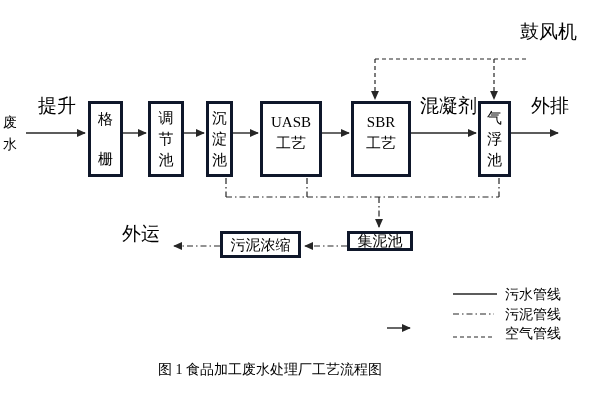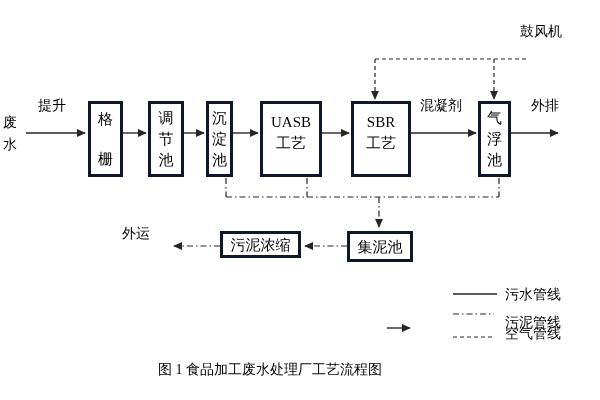--- a/index.html
+++ b/index.html
@@ -15,21 +15,21 @@
   .unit {
     position:absolute; box-sizing:border-box; border:3px solid #0f172a;
     background:#fff; display:flex; align-items:center; justify-content:center;
     text-align:center; font-size:15px; line-height:20px;
   }
   .vtext { display:block; width:1.05em; margin:0 auto; word-break:break-all; text-align:center; }
   .unit.v2 .vtext { line-height:40px; }
   .unit.v3 .vtext { line-height:21px; }
   .unit.h2 .htext { white-space:pre-line; line-height:21px; }
   .unit.h2 { padding-bottom:12px; }
-  .lbl { position:absolute; font-size:14px; line-height:15px; white-space:nowrap; }
+  .lbl { position:absolute; font-size:19px; line-height:15px; white-space:nowrap; }
   .lbl-wrap { position:absolute; font-size:14px; line-height:22px; width:18px;
               word-break:break-all; white-space:normal; text-align:center; }
   .caption { position:absolute; font-size:14px; text-align:center; white-space:nowrap; }
   .legend-label { position:absolute; font-size:14px; line-height:15px; white-space:nowrap; }
 </style>
 </head>
 <body>
 
 <div class="canvas">
 
@@ -89,23 +89,23 @@
   <div class="unit h2" style="left:351px; top:101px; width:60px; height:76px;">
     <span class="htext">SBR
 工艺</span>
   </div>
   <div class="unit v3" style="left:478px; top:101px; width:33px; height:76px;">
     <span class="vtext">气浮池</span>
   </div>
   <div class="unit" style="left:220px; top:231px; width:81px; height:27px;align-items:flex-end;">
     <span>污泥浓缩</span>
   </div>
-  <div class="unit" style="left:347px; top:231px; width:66px; height:31px;">
+  <div class="unit" style="left:347px; top:231px; width:66px; height:20px;">
     <span>集泥池</span>
   </div>
 
   <div class="legend-label" style="left:505px; top:287px;">污水管线</div>
-  <div class="legend-label" style="left:505px; top:307px;margin-top:8px;">污泥管线</div>
+  <div class="legend-label" style="left:505px; top:307px;">污泥管线</div>
   <div class="legend-label" style="left:505px; top:326px;text-align:center;">空气管线</div>
 
   <div class="caption" style="left:100px; top:361px; width:340px;">图 1 食品加工废水处理厂工艺流程图</div>
 
 </div>
 
 </body></html>

